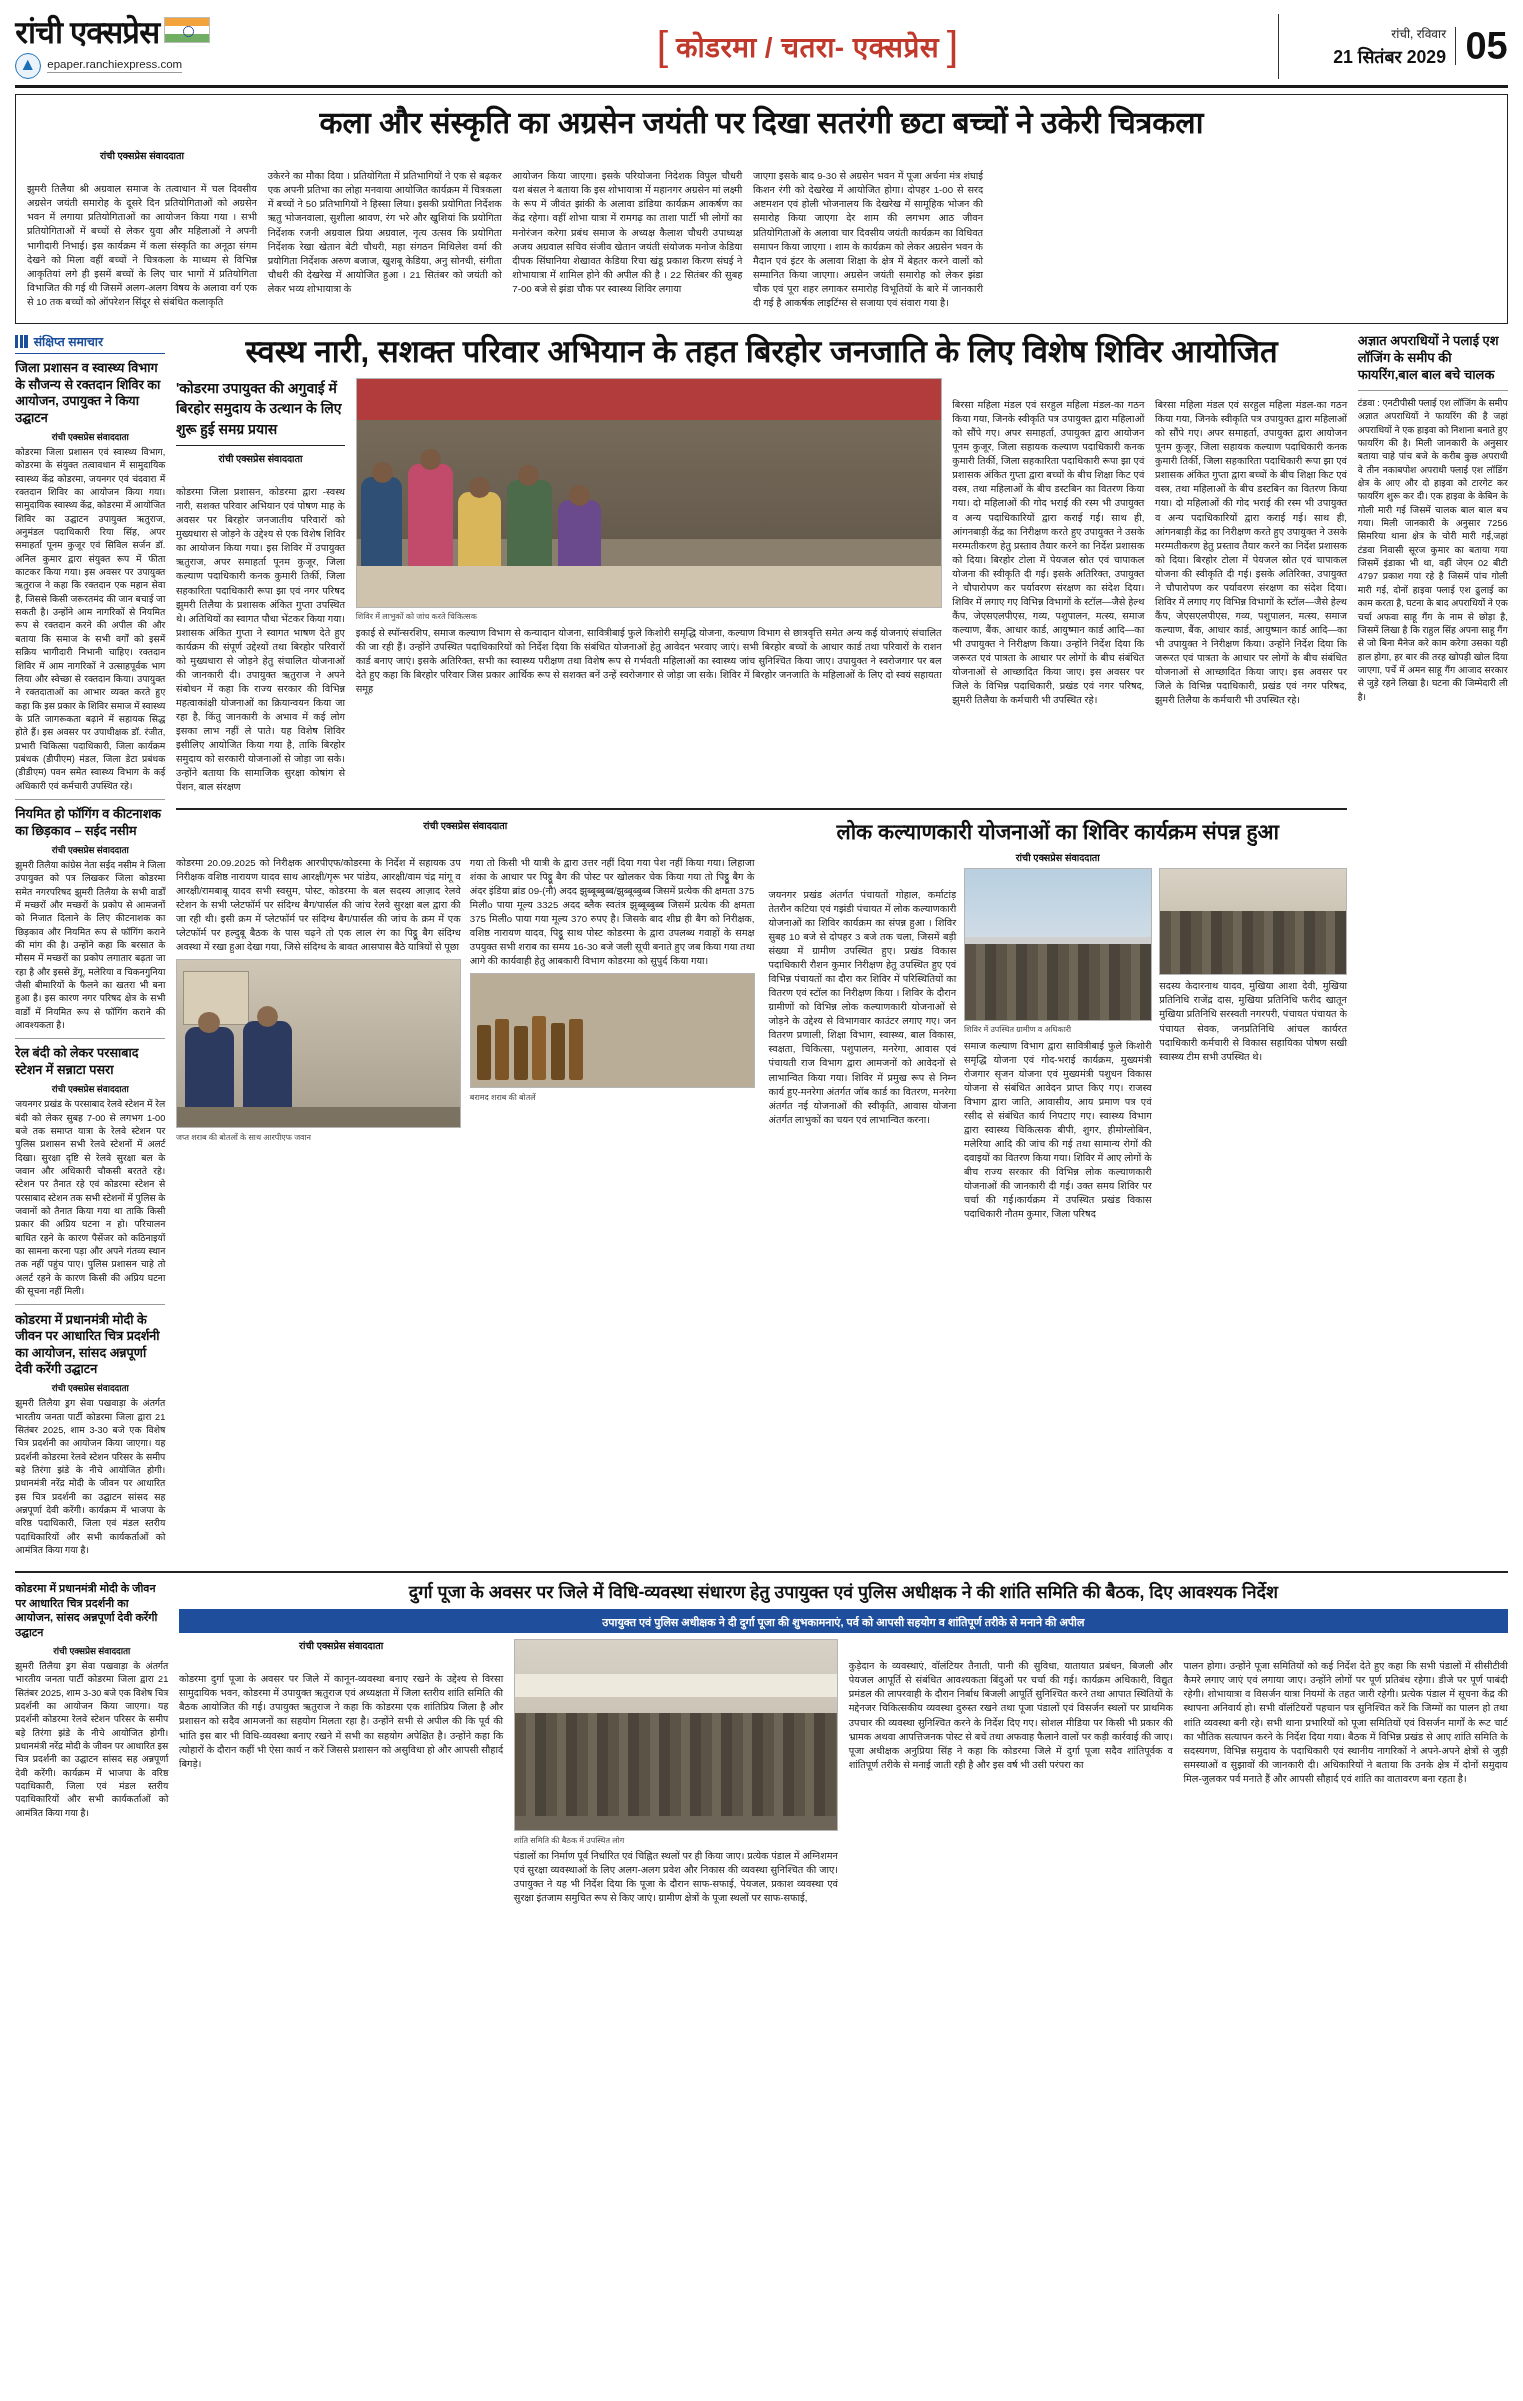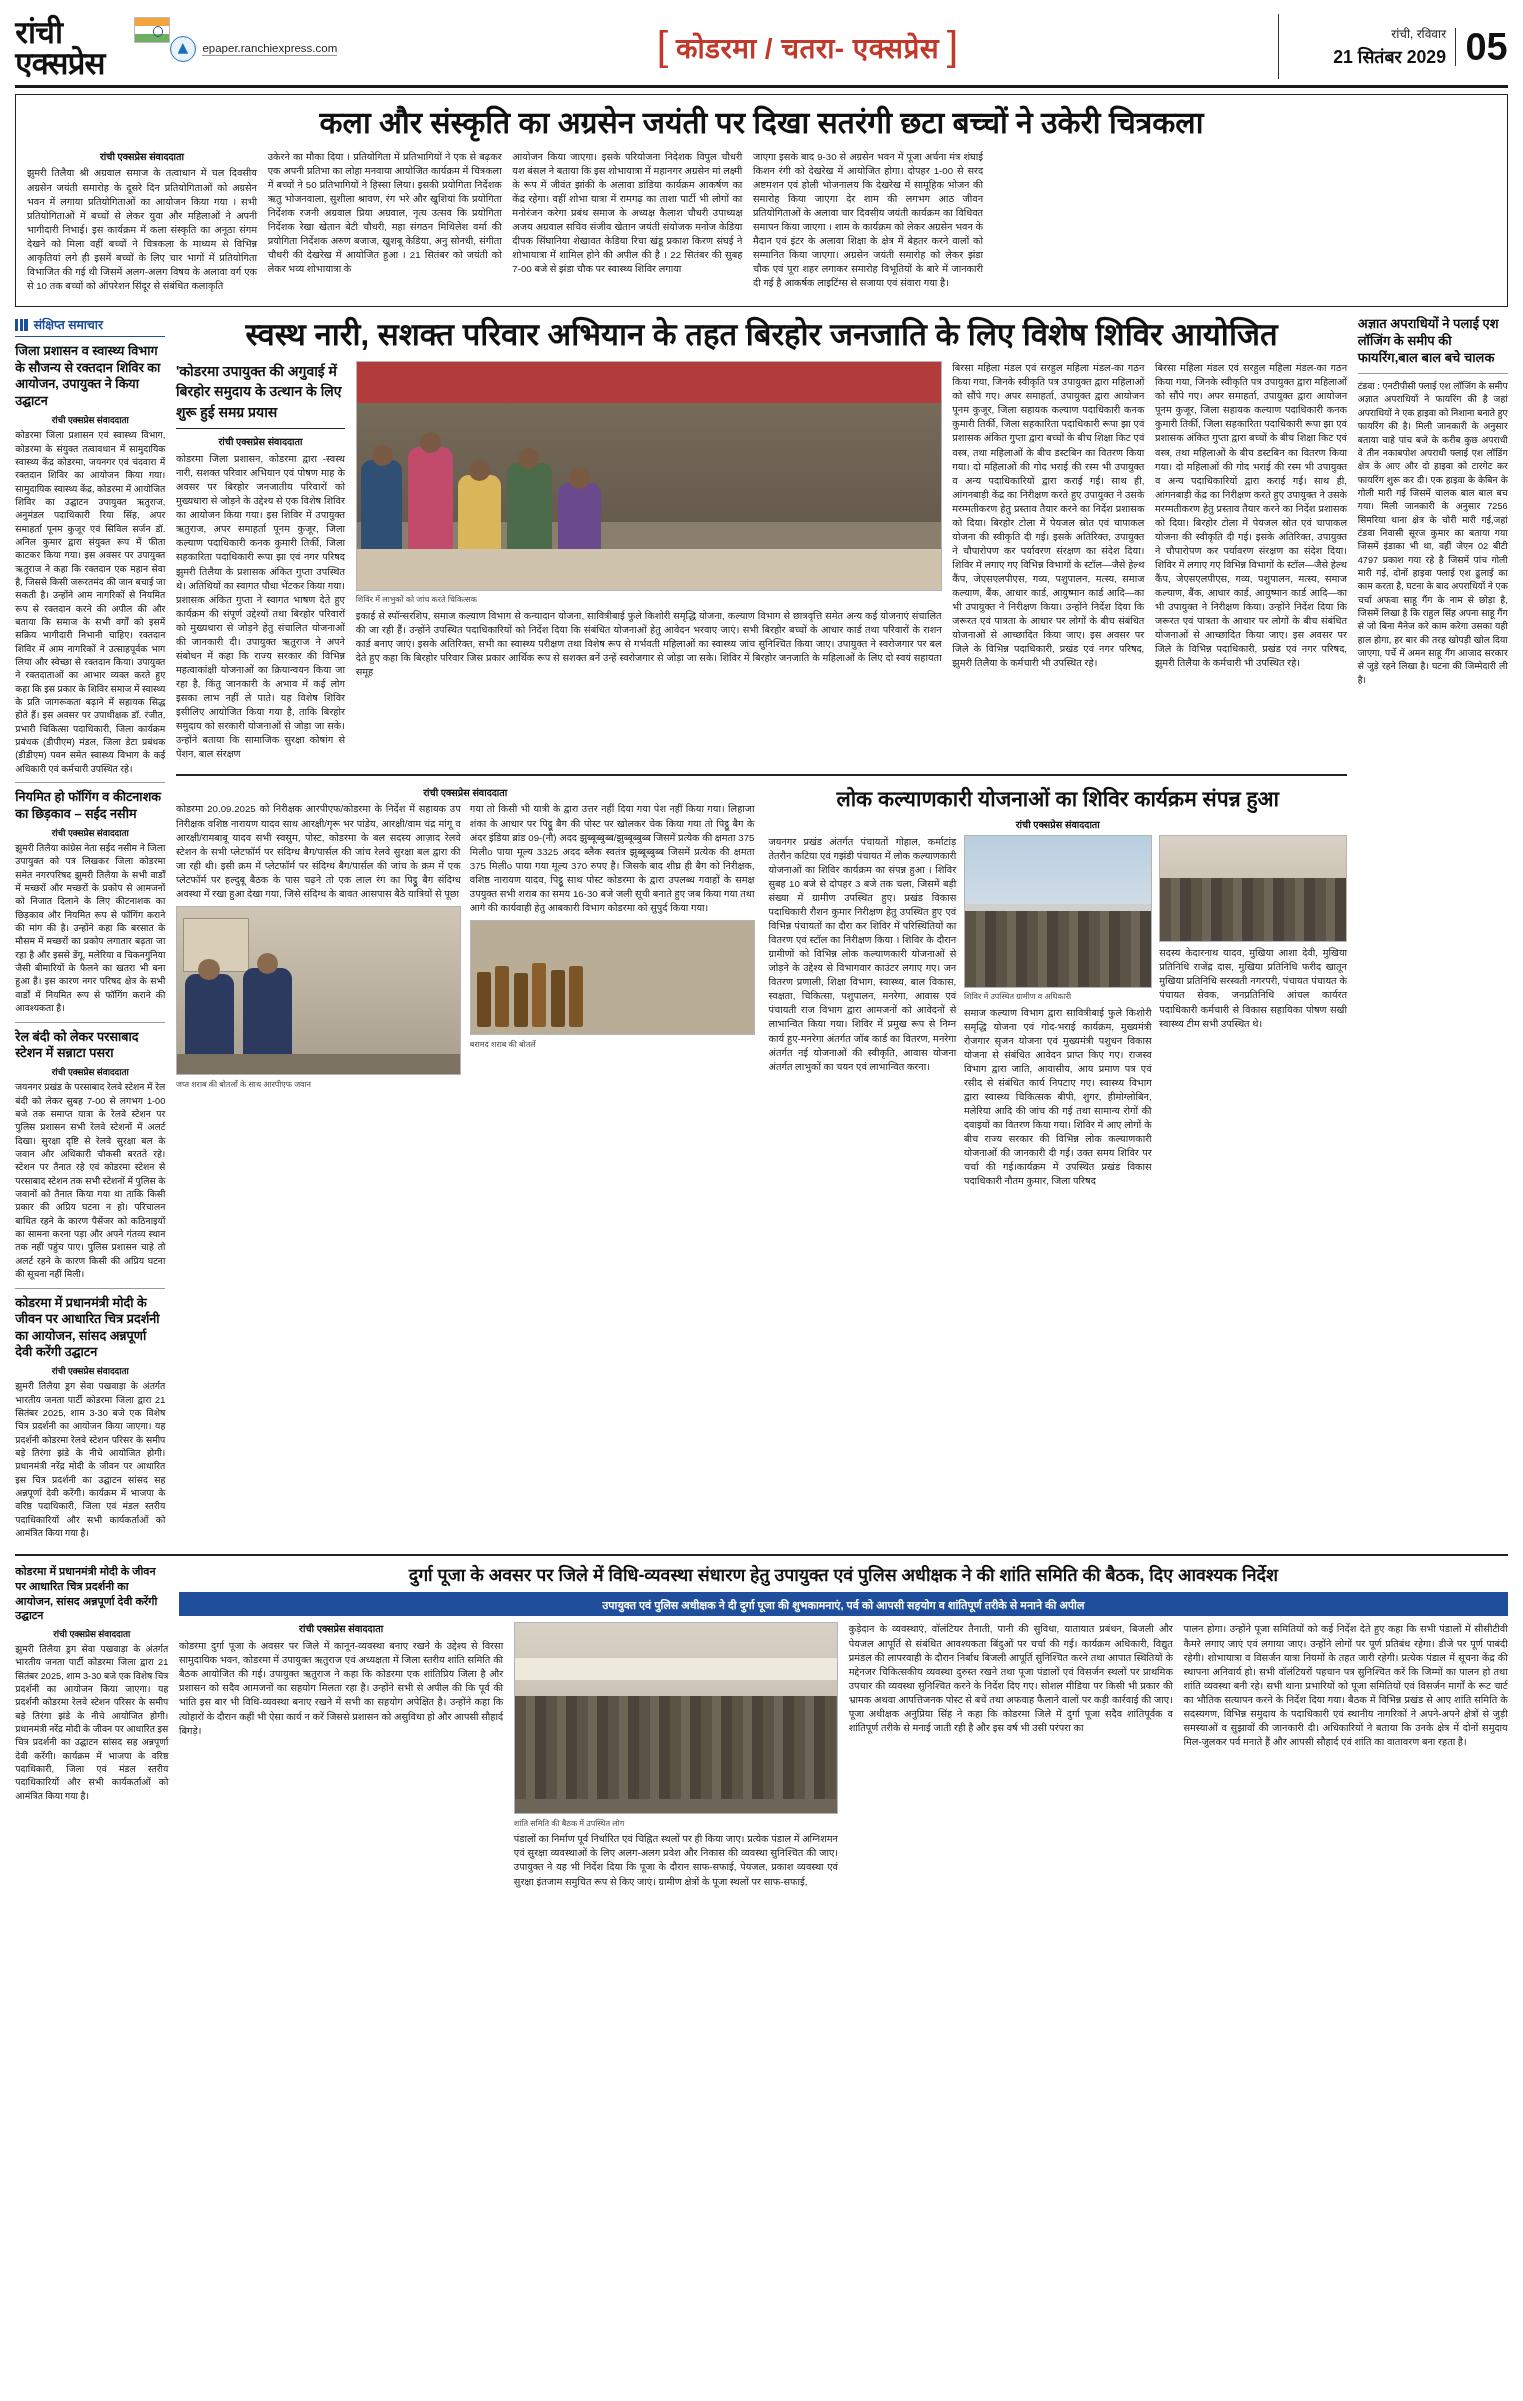--- a/index.html
+++ b/index.html
@@ -21,21 +21,21 @@
   .masthead {
     display: flex;
     align-items: stretch;
     border-bottom: 3.1px solid #1a1a1a;
     padding-bottom: 6.1px;
     margin-bottom: 4.6px;
   }
   .mast-left {
     width: 322px;
     display: flex;
-    flex-direction: row;
+    flex-direction: column;
     justify-content: flex-start;
   }
   .mast-logo-row { display: flex; align-items: flex-start; gap: 4.6px; }
   .mast-logo {
     font-size: 31px;
     font-weight: bold;
     letter-spacing: -0.8px;
     color: #111;
     line-height: 1;
     padding-top: 3.1px;
@@ -131,20 +131,21 @@
     text-align: center;
     color: #111;
     margin-bottom: 3.8px;
   }
   .body-text {
     font-size: 9.7px;
     line-height: 1.45;
     text-align: justify;
     color: #1a1a1a;
     hyphens: auto;
+    margin-top: 20px;
   }
   .body-text p { margin: 0 0 5.4px 0; }
   .rule-thin { border-top: 0.8px solid #999; margin: 6.1px 0; }
   .rule-thick { border-top: 2.3px solid #222; margin: 7.7px 0; }
   .photo {
     background: #cfcfcf;
     position: relative;
     overflow: hidden;
     border: 0.8px solid #b4b4b4;
   }

